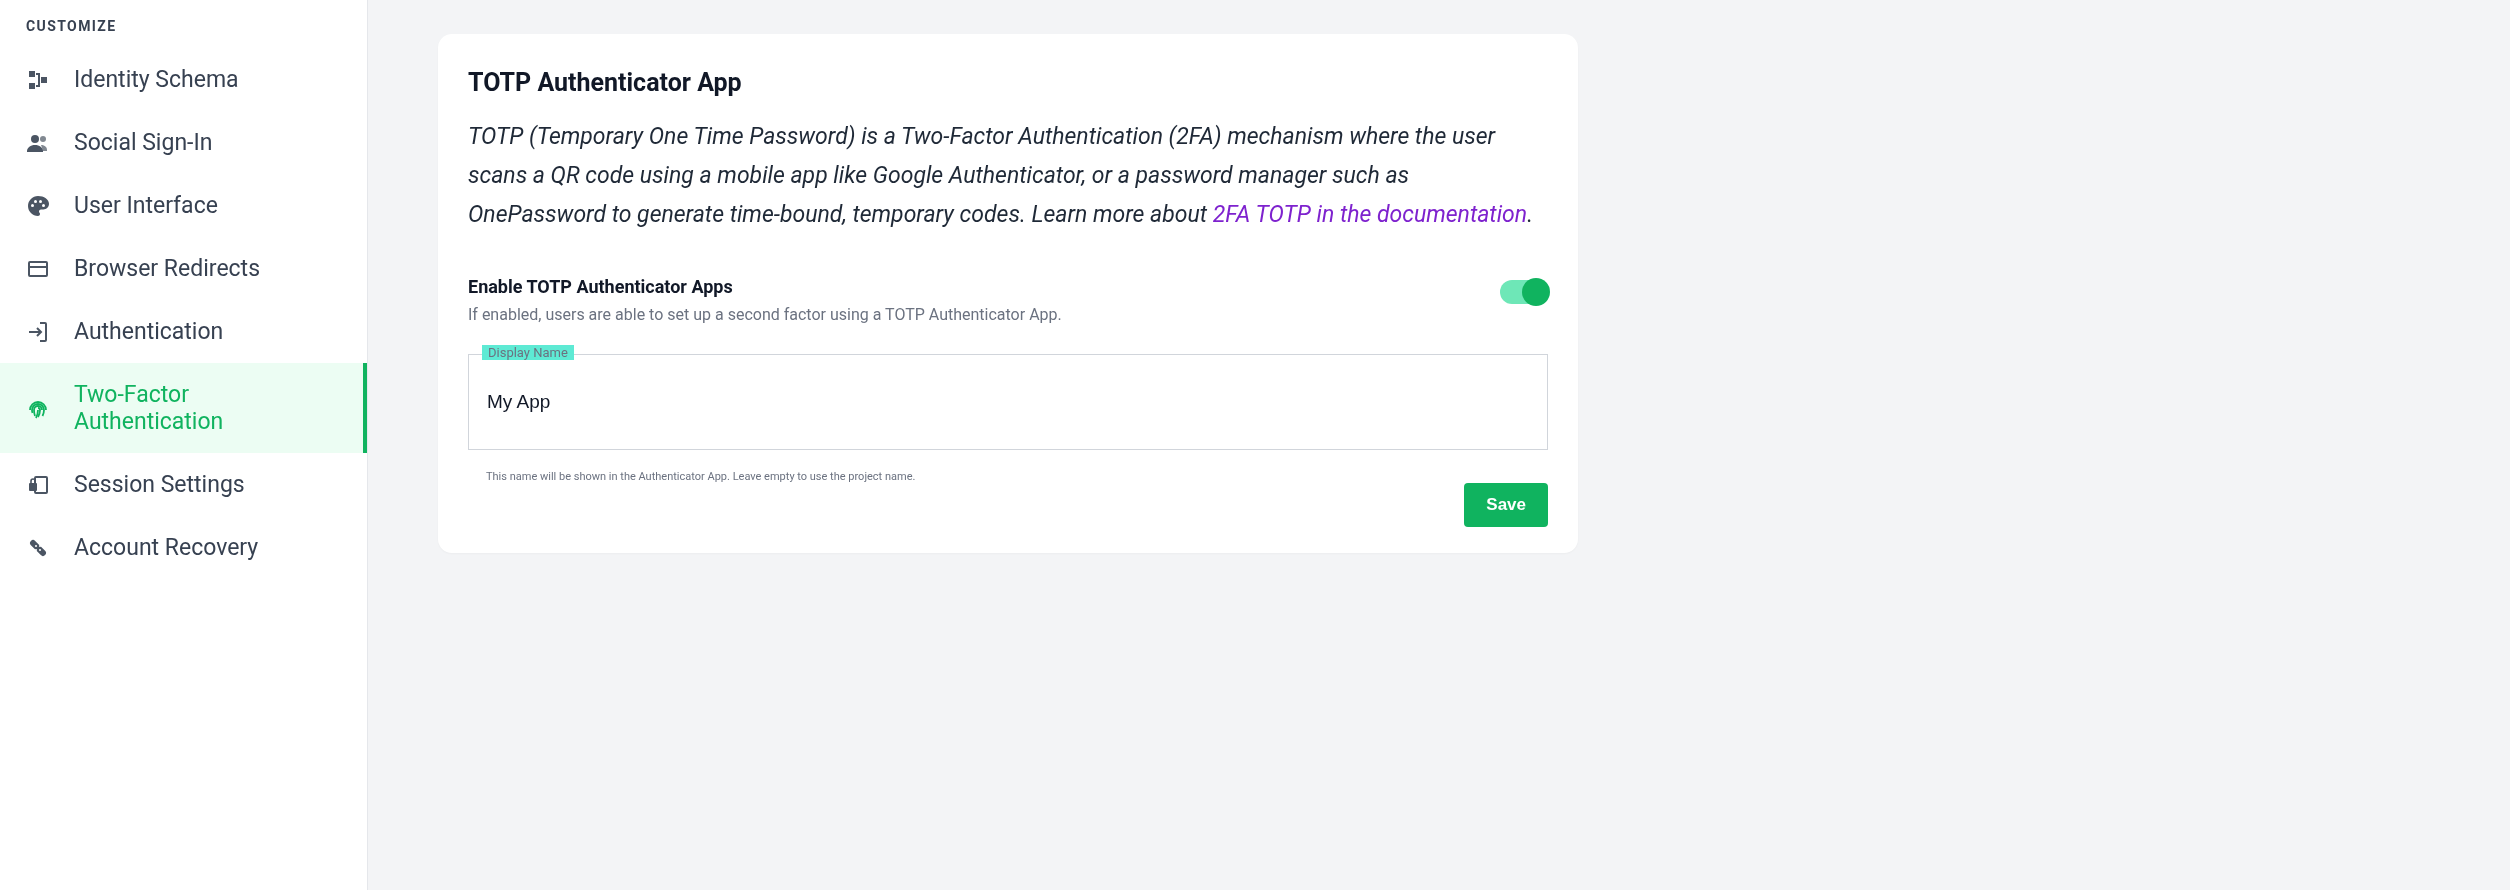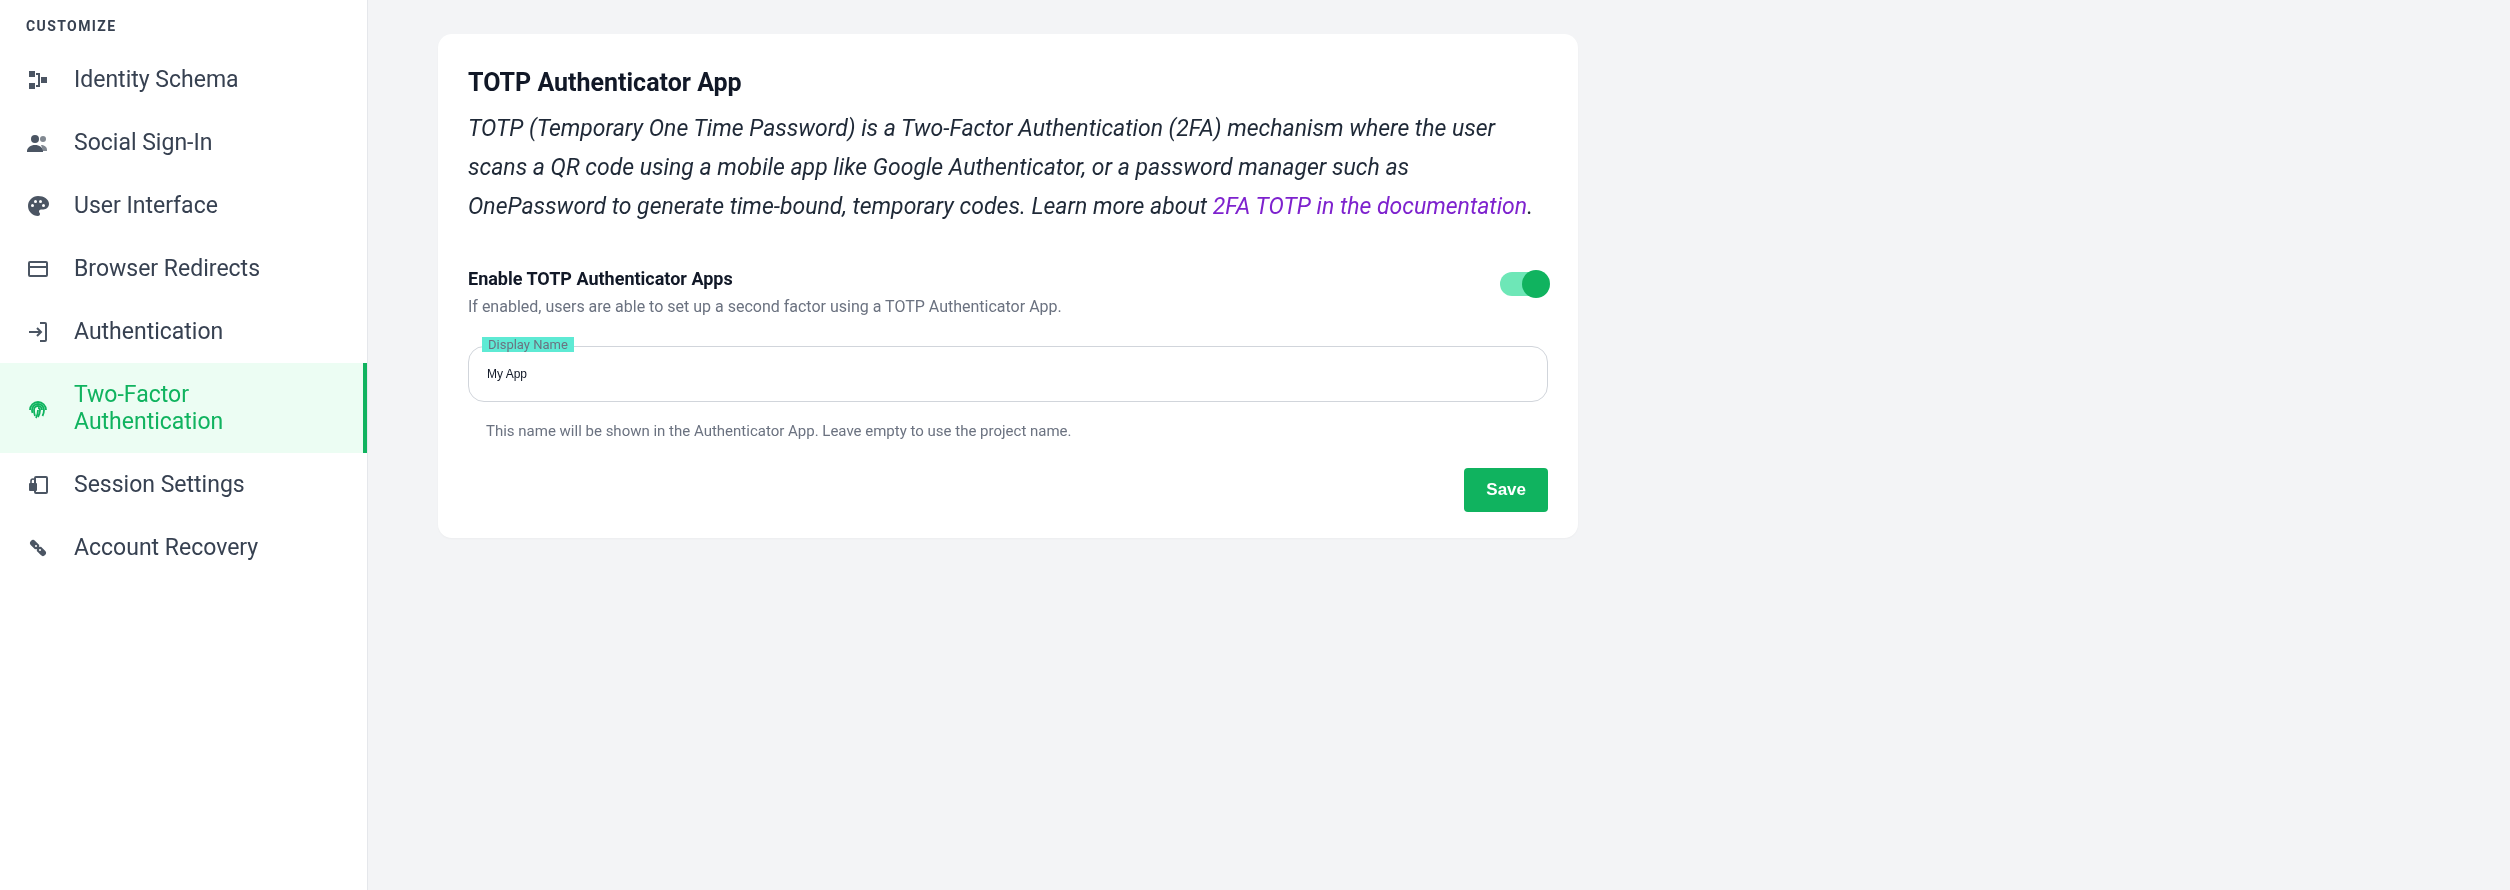--- a/index.html
+++ b/index.html
@@ -63,21 +63,21 @@
   .card {
     background: #ffffff;
     border-radius: 14px;
     padding: 34px 30px 26px 30px;
     box-shadow: 0 1px 2px rgba(0,0,0,0.03);
     max-width: 1140px;
   }
   .card-title {
     font-size: 25px;
     font-weight: 700;
-    margin-bottom: 12px;
+    margin-bottom: 20px;
   }
   .card-desc {
     font-size: 23px;
     line-height: 1.7;
     color: #1f2937;
     margin-bottom: 42px;
     font-style: italic;
   }
   .link { color: #7e22ce; text-decoration: none; cursor: pointer; }
   .toggle-row {
@@ -120,31 +120,30 @@
     position: absolute;
     top: -9px; left: 14px;
     background: #5eead4;
     padding: 0 6px;
     font-size: 13px;
     color: #6b7280;
   }
   .field-input {
     width: 100%;
     border: 1px solid #d1d5db;
-    border-radius: 16px;
-    padding: 20px 18px;
-    font-size: 12px;
+    border-radius: 0;
+    padding: 36px 18px;
+    font-size: 19px;
     color: #111827;
     outline: none;
   }
   .field-help {
-    font-size: 15px;
+    font-size: 11px;
     color: #6b7280;
     padding: 10px 0 0 18px;
-    margin-bottom: 28px;
   }
   .actions {
     display: flex;
     justify-content: flex-end;
   }
   .btn-save {
     background: #10b35f;
     color: #fff;
     border: none;
     border-radius: 4px;

